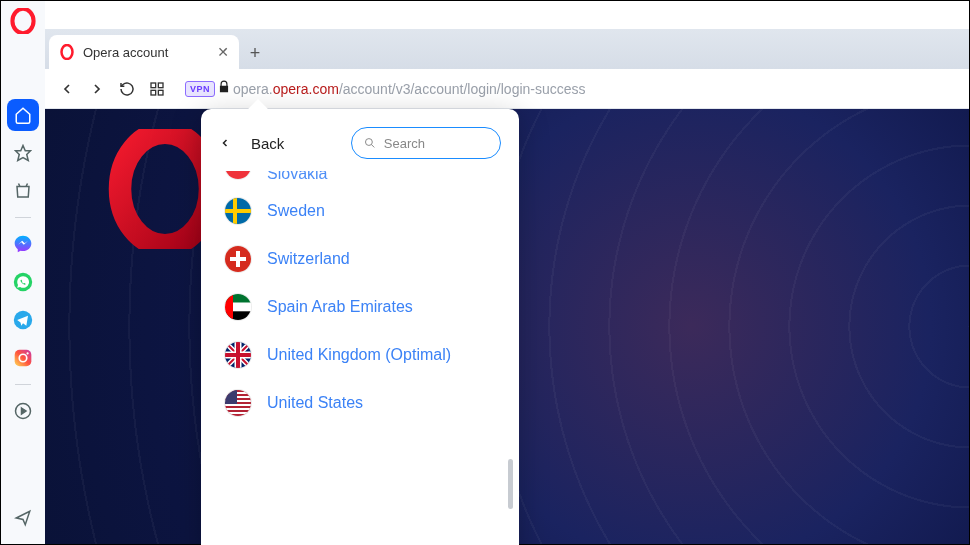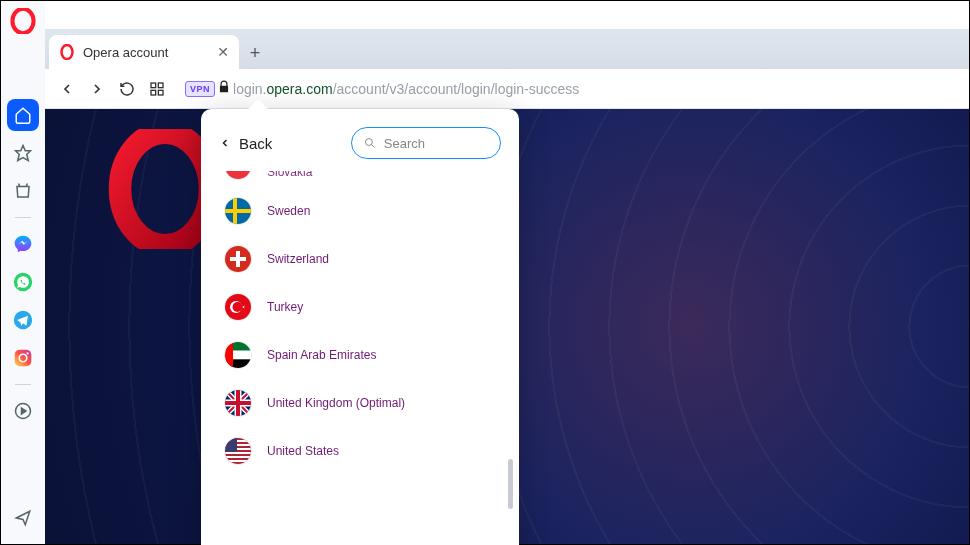--- a/index.html
+++ b/index.html
@@ -22,40 +22,40 @@
 .tab { height: 34px; width: 190px; background: #fff; border-radius: 8px 8px 0 0; display: flex; align-items: center; padding: 0 10px; gap: 8px; font-size: 13px; color: #333; position: relative; }
 .tab-close { margin-left: auto; font-size: 14px; color: #666; cursor: pointer; }
 .new-tab { width: 32px; height: 32px; display: flex; align-items: center; justify-content: center; font-size: 18px; color: #555; cursor: pointer; }
 
 
 .addr-bar { height: 40px; background: #fff; border-bottom: 1px solid #e2e6ec; display: flex; align-items: center; padding: 0 8px; gap: 2px; }
 .nav-btn { width: 28px; height: 28px; display: flex; align-items: center; justify-content: center; cursor: pointer; color: #3a3a3a; border-radius: 4px; }
 .vpn-badge { background: #e8e4ff; border: 1px solid #8c6cff; color: #6b3dff; font-size: 9px; font-weight: 700; padding: 2px 4px; border-radius: 3px; letter-spacing: 0.5px; cursor: pointer; }
 .lock { color: #333; }
 .url { font-size: 14px; color: #9aa0aa; }
-.url .host { color: #14532d; }
+.url .host { color: #b91c1c; }
 
 
 .content { flex: 1; position: relative; background: radial-gradient(circle at 70% 50%, #3c2a5a 0%, #1a2360 35%, #0e1648 60%, #0a1238 100%); overflow: hidden; }
 .content::before {
   content: ""; position: absolute; inset: -200px; 
   background: repeating-radial-gradient(circle at 85% 50%, rgba(255,255,255,0.04) 0 2px, transparent 2px 60px);
 }
 .opera-bg-logo { position: absolute; left: 60px; top: 20px; width: 120px; height: 120px; opacity: 0.95; }
 
 
 .vpn-popup { position: absolute; left: 156px; top: 80px; width: 318px; height: 450px; background: #fff; border-radius: 10px; box-shadow: 0 8px 30px rgba(0,0,0,0.25); z-index: 10; display: flex; flex-direction: column; }
 .vpn-popup::before { content: ""; position: absolute; top: -7px; left: 50px; width: 14px; height: 14px; background: #fff; transform: rotate(45deg); }
 .popup-header { display: flex; align-items: center; padding: 18px 18px 12px 18px; gap: 14px; }
-.back-btn { display: flex; align-items: center; gap: 8px; font-size: 15px; color: #222; cursor: pointer; }
+.back-btn { display: flex; align-items: center; gap: 20px; font-size: 15px; color: #222; cursor: pointer; }
 .search-wrap { margin-left: auto; border: 1.5px solid #1a8cff; border-radius: 18px; height: 32px; width: 150px; display: flex; align-items: center; padding: 0 12px; gap: 8px; }
 .search-wrap input { border: none; outline: none; font-size: 13px; width: 100%; color: #333; }
 .search-wrap input::placeholder { color: #888; }
 .country-list { flex: 1; overflow: hidden; padding: 0 10px 14px 18px; position: relative; }
-.country-item { display: flex; align-items: center; gap: 16px; height: 48px; font-size: 12px; color: #701a75; cursor: pointer; border-radius: 6px; padding: 0 6px; }
+.country-item { display: flex; align-items: center; gap: 16px; height: 48px; font-size: 16px; color: #3b82f6; cursor: pointer; border-radius: 6px; padding: 0 6px; }
 .country-item.partial { height: 20px; overflow: hidden; align-items: flex-start; margin-top: -4px; opacity: 0.9; }
 .country-item.partial .flag { margin-top: -14px; }
 .country-item.partial span { margin-top: -2px; }
 .flag { width: 26px; height: 26px; border-radius: 50%; flex-shrink: 0; box-shadow: 0 0 0 1px rgba(0,0,0,0.08); }
 .scrollbar-thumb { position: absolute; right: 6px; bottom: 50px; width: 5px; height: 50px; background: #c7cbd1; border-radius: 3px; }
 </style>
 </head>
 <body>
 
 <div class="window">
@@ -173,21 +173,21 @@
           </svg>
       </div>
       <div style="width:10px"></div>
       <span class="vpn-badge">VPN</span>
       <span class="lock">
         <svg width="14" height="14" viewBox="0 0 24 24" fill="#222">
             <path d="M6 10V7a6 6 0 1 1 12 0v3h1v11H5V10h1zm2 0h8V7a4 4 0 1 0-8 0v3z"></path>
           </svg>
       </span>
       <span class="url">
-        <span>login.</span><span class="host">opera.com</span><span>/account/v3/account/login/login-success</span>
+        <span>opera.</span><span class="host">opera.com</span><span>/account/v3/account/login/login-success</span>
       </span>
     </div>
 
     <div class="content">
       <svg class="opera-bg-logo" viewBox="0 0 32 32">
         <defs>
             <linearGradient id="ol" x1="0" y1="0" x2="1" y2="1">
               <stop offset="0" stop-color="#ff1b2d"></stop>
               <stop offset="1" stop-color="#a70014"></stop>
             </linearGradient>
@@ -243,29 +243,20 @@
             <div class="country-item">
               <div class="flag"><svg viewBox="0 0 26 26">
                   <circle cx="13" cy="13" r="13" fill="#d52b1e"></circle>
                   <rect x="11" y="5" width="4" height="16" fill="#fff"></rect>
                   <rect x="5" y="11" width="16" height="4" fill="#fff"></rect>
                 </svg></div>
               <span>Switzerland</span>
             </div>
             <div class="country-item">
               <div class="flag"><svg viewBox="0 0 26 26">
-                  <circle cx="13" cy="13" r="13" fill="#e30a17"></circle>
-                  <circle cx="11" cy="13" r="6" fill="#fff"></circle>
-                  <circle cx="12.5" cy="13" r="5" fill="#e30a17"></circle>
-                  <polygon points="17,13 20,11.5 18,14 18,12 20,14.5" fill="#fff"></polygon>
-                </svg></div>
-              <span>Turkey</span>
-            </div>
-            <div class="country-item">
-              <div class="flag"><svg viewBox="0 0 26 26">
                   <clipPath id="cA">
                     <circle cx="13" cy="13" r="13"></circle>
                   </clipPath>
                   <g clip-path="url(#cA)">
                     <rect width="26" height="8.7" fill="#00732f"></rect>
                     <rect y="8.7" width="26" height="8.7" fill="#fff"></rect>
                     <rect y="17.3" width="26" height="8.7" fill="#000"></rect>
                     <rect width="8" height="26" fill="#ff0000"></rect>
                   </g>
                 </svg></div>

